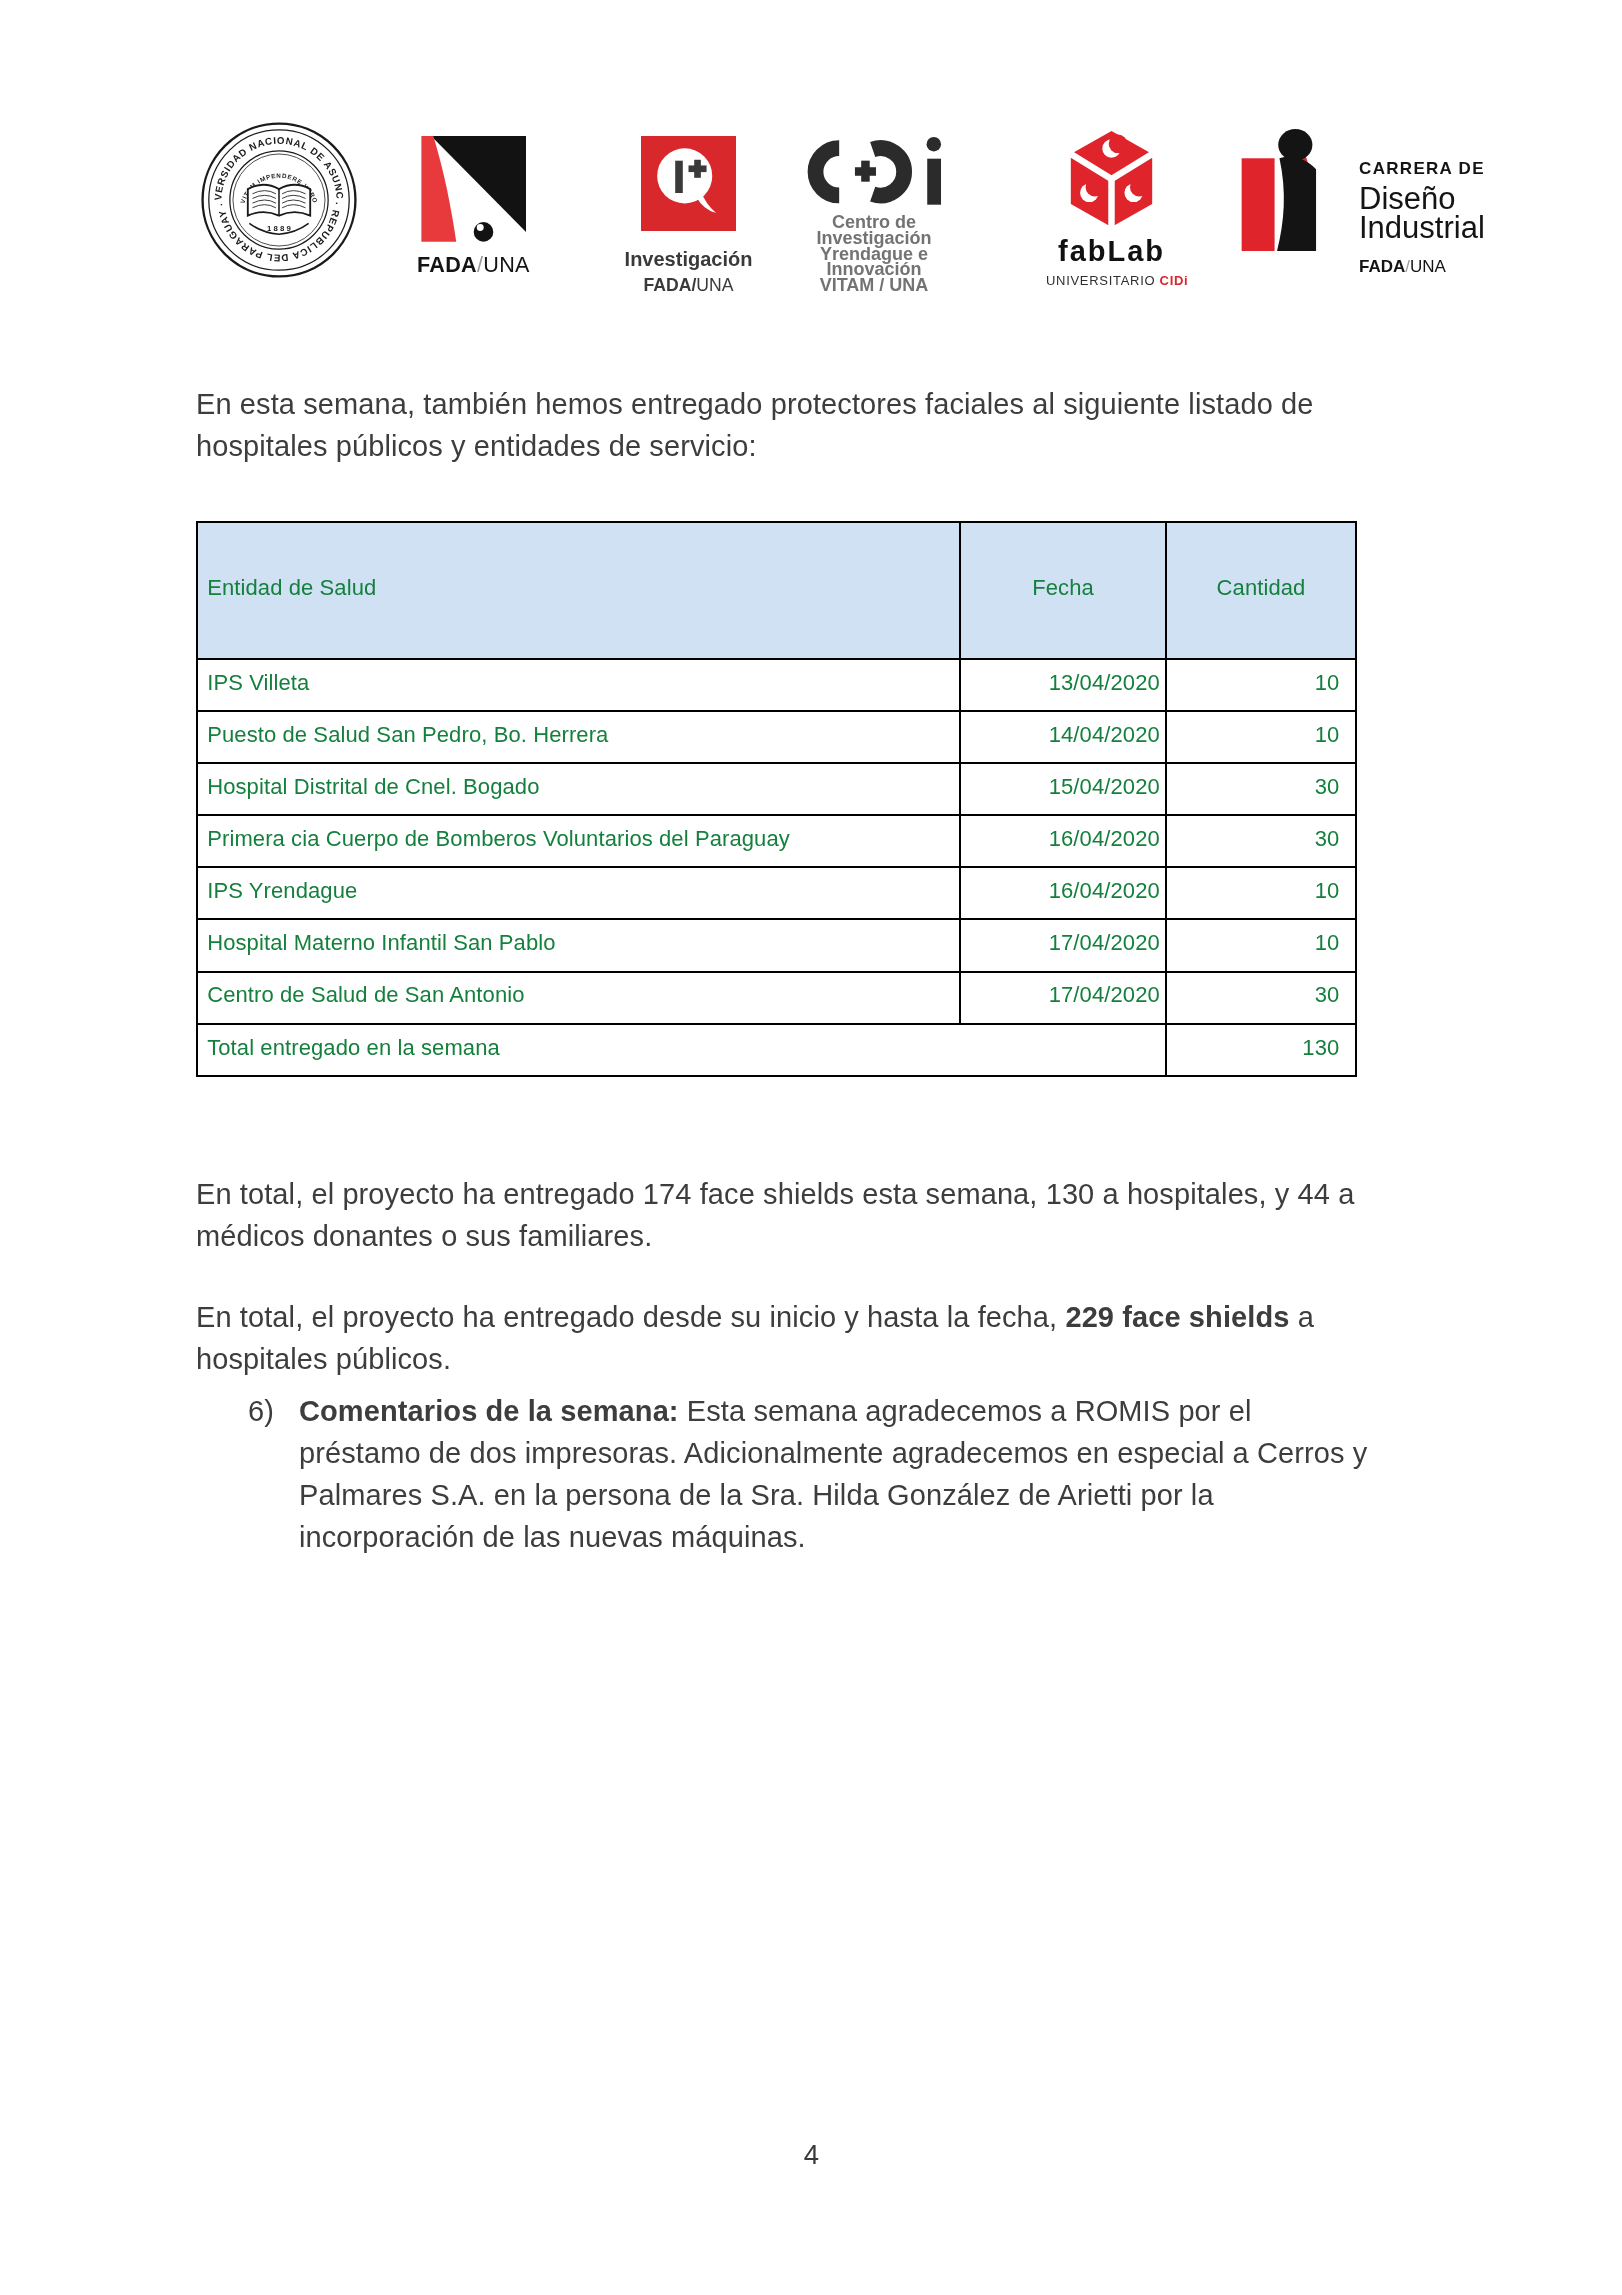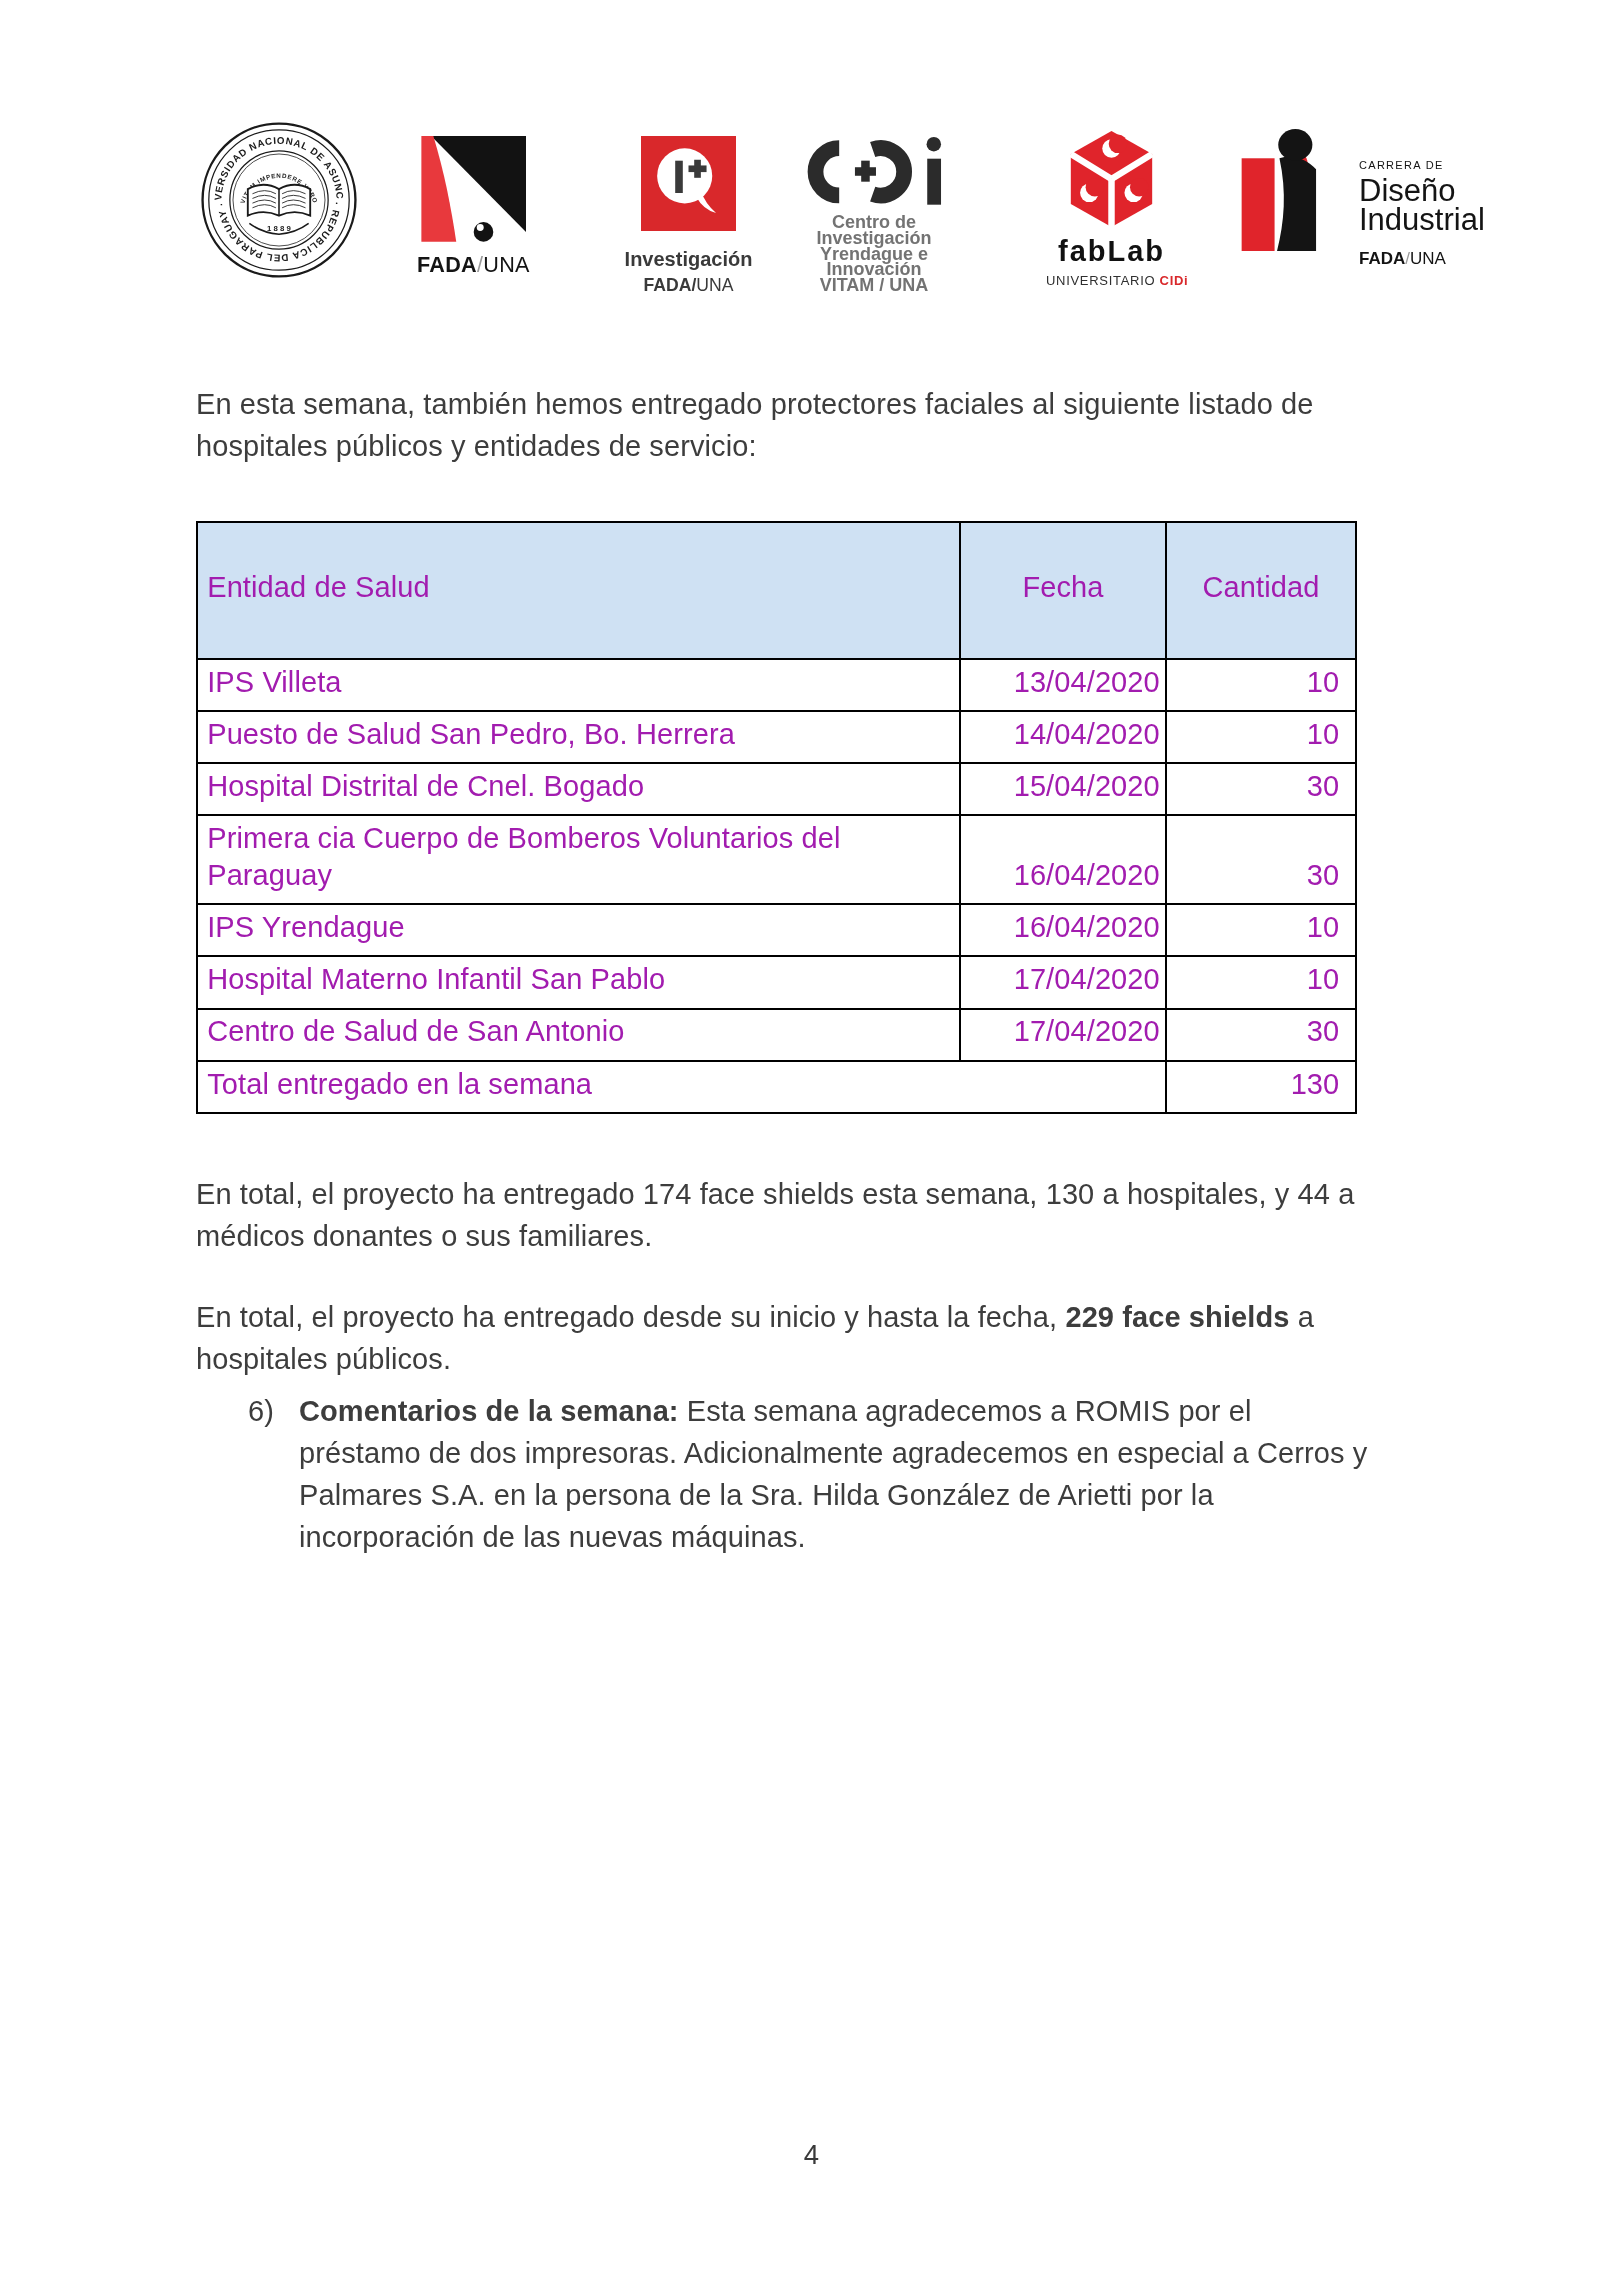--- a/index.html
+++ b/index.html
@@ -33,33 +33,33 @@
   .cidi-txt{margin-top:9.2px;font-size:18px;font-weight:700;line-height:15.7px;color:#737373;}
 
   .fablab{left:850px;top:32px;width:131px;text-align:center;}
   .fablab svg{display:block;margin:0 auto;}
   .fablab-word{margin-top:6.5px;font-size:29px;font-weight:700;letter-spacing:2px;color:#111;text-align:center;}
   .fablab-sub{margin-top:5.2px;font-size:13px;letter-spacing:0.7px;color:#2f2f2f;white-space:nowrap;}
   .fablab-sub .acc{color:#d9282b;font-weight:700;}
 
   .disenio{left:1043px;top:31px;width:301px;display:flex;}
   .disenio-text{margin-left:22px;padding-top:30px;color:#141414;}
-  .dis-kicker{font-size:11px;font-weight:400;letter-spacing:1.3px;}
+  .dis-kicker{font-size:17px;font-weight:700;letter-spacing:1.3px;text-align:right;}
   .dis-main{font-size:31px;font-weight:400;line-height:29px;margin-top:5.2px;}
   .dis-fada{margin-top:14.4px;font-size:17px;white-space:nowrap;}
 
   
   .para{position:absolute;left:196px;width:1239px;font-size:29px;line-height:42px;letter-spacing:0.1px;}
   #p1{top:355px;margin-top:28px;}
   #p2{top:1144px;}
   #p3{top:1267px;}
 
   
   .tbl{position:absolute;left:196px;top:521px;border-collapse:collapse;table-layout:fixed;width:1159px;
-       font-size:29px;color:#a21caf;letter-spacing:0.1px;}
+       font-size:22px;color:#15803d;letter-spacing:0.1px;}
   .tbl th,.tbl td{
     border:2px solid #000;border-top-width:2.6px;border-bottom-width:2.6px;
     vertical-align:bottom;line-height:37px;
     padding:3.9px 6.5px 9.2px 9.2px;
     overflow:hidden;
   }
   .tbl th{height:122px;vertical-align:middle;background:#cfe1f3;font-weight:400;}
   .tbl th.h-ent{text-align:left;}
   .tbl th.h-mid{text-align:center;padding-left:0;padding-right:0;}
   .tbl td{height:37px;}

